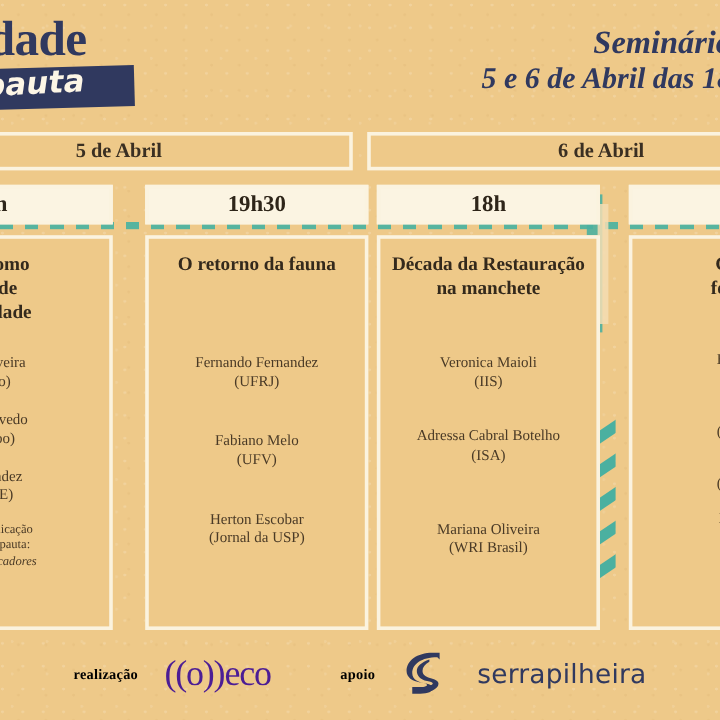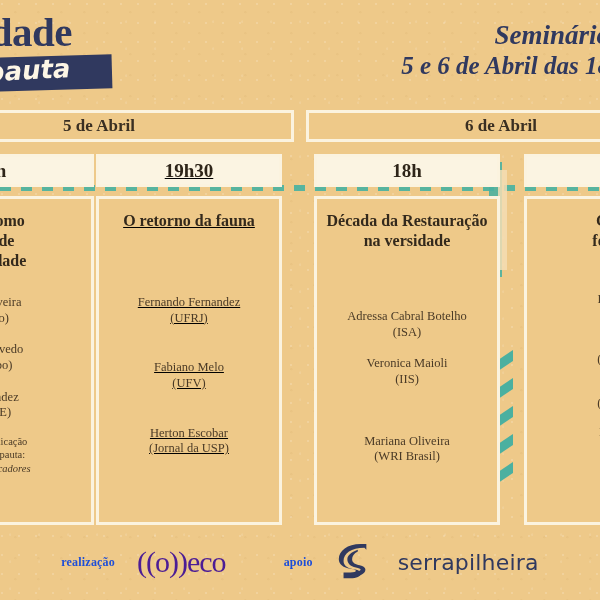--- a/index.html
+++ b/index.html
@@ -80,21 +80,21 @@
     position:absolute;height:32px;background:#eec989;
     border:3px solid #fbf3df;box-sizing:border-box;
     display:flex;align-items:center;justify-content:center;
     color:#3a2f22;font-weight:bold;font-size:17px;
   }
   .daybar.d1{left:-96px;top:0;width:390px;}
   .daybar.d2{left:306px;top:0;width:390px;}
 
   .col{position:absolute;top:44px;width:186px;}
   .col.c1{left:-92px;}
-  .col.c2{left:96px;text-decoration:underline;}
+  .col.c2{left:121px;}
   .col.c3{left:314px;}
   .col.c4{left:524px;}
 
   .timebar{
     height:33px;background:#fbf4e2;
     border:3px solid #fbf3df;box-sizing:border-box;
     display:flex;align-items:center;justify-content:center;
     color:#2e2519;font-weight:bold;font-size:19px;
   }
   .card{
@@ -117,21 +117,21 @@
     margin-top:14px;
   }
   .note .it{font-style:italic;}
 
   
   .footer{
     position:absolute;left:0;top:524px;width:600px;height:76px;z-index:3;
     display:flex;align-items:center;justify-content:center;gap:22px;
   }
   .flabel{
-    font-size:12px;color:#1d4ed8;font-weight:bold;letter-spacing:.2px;
+    font-size:12px;color:#000000;font-weight:bold;letter-spacing:.2px;
   }
   .oeco{
     font-size:30px;color:#4c1d95;letter-spacing:-1px;white-space:nowrap;
   }
   .serra{display:flex;align-items:center;gap:9px;}
   .serra-mark{width:38px;height:38px;}
   .serra-word{
     font-family:"DejaVu Sans", sans-serif;
     font-size:22px;color:#30395f;letter-spacing:.2px;margin-left:16px;
   }
@@ -194,23 +194,23 @@
       <div class="card-title">O retorno da fauna</div>
       <div class="spk">Fernando Fernandez<br>(UFRJ)</div>
       <div class="spk" style="margin-top:34px">Fabiano Melo<br>(UFV)</div>
       <div class="spk" style="margin-top:34px">Herton Escobar<br>(Jornal da USP)</div>
     </div>
   </div>
 
   <div class="col c3">
     <div class="timebar">18h</div>
     <div class="card">
-      <div class="card-title">Década da Restauração na versidade</div>
+      <div class="card-title">Década da Restauração na manchete</div>
+      <div class="spk">Veronica Maioli<br>(IIS)</div>
       <div class="spk" style="margin-top:30px">Adressa Cabral Botelho<br>(ISA)</div>
-      <div class="spk">Veronica Maioli<br>(IIS)</div>
       <div class="spk" style="margin-top:46px">Mariana Oliveira<br>(WRI Brasil)</div>
     </div>
   </div>
 
   <div class="col c4">
     <div class="timebar">19</div>
     <div class="card">
       <div class="card-title">Comu<br>fora da</div>
       <div class="spk tight">Hugo C<br>(RE</div>
       <div class="spk tight">Jéssic<br>(Podcas</div>

